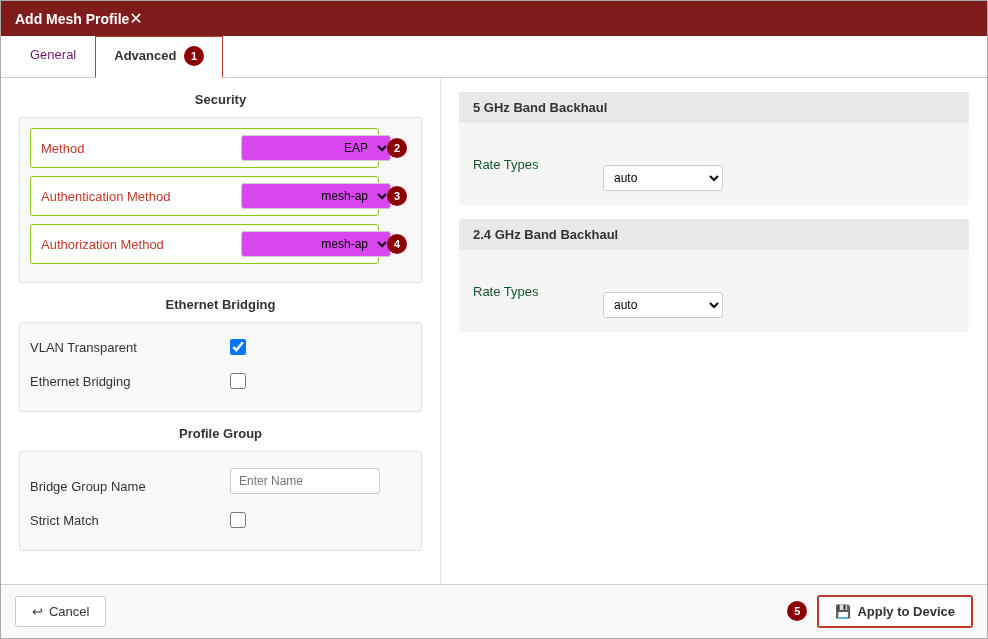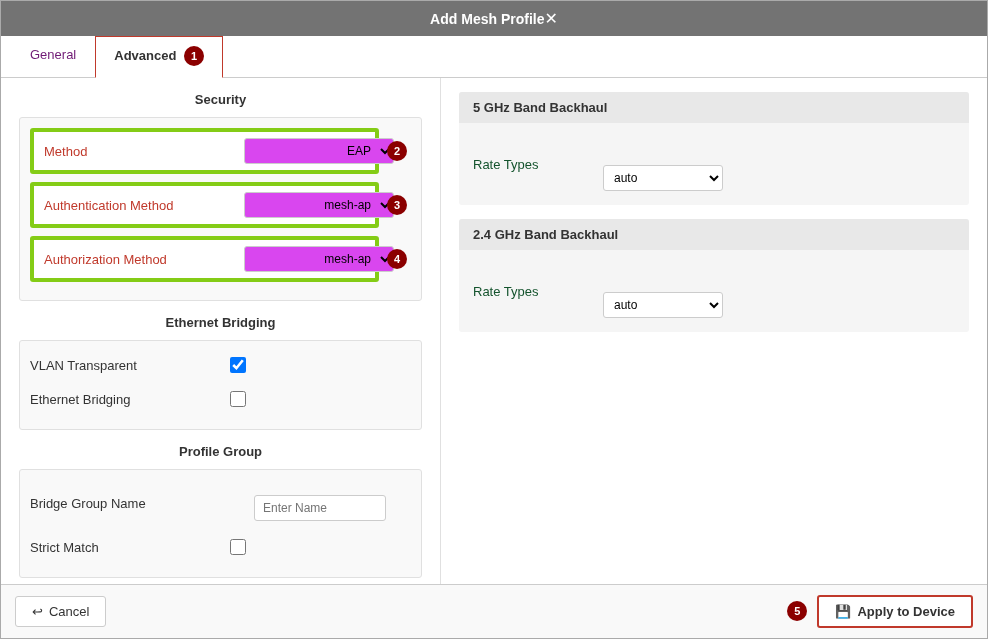--- a/index.html
+++ b/index.html
@@ -9,27 +9,27 @@
       width: 988px;
       height: 639px;
       background: #fff;
       display: flex;
       flex-direction: column;
       border: 1px solid #aaa;
       position: relative;
     }
 
     .modal-header {
-      background: #737373;
+      background: #7f1d1d;
       color: #fff;
       padding: 8px 14px;
       font-size: 14px;
       font-weight: bold;
       display: flex;
-      justify-content: center;
+      justify-content: flex-start;
       align-items: center;
       flex-shrink: 0;
     }
 
     .modal-close {
       cursor: pointer;
       font-size: 16px;
       color: #fff;
       background: none;
       border: none;
@@ -92,21 +92,21 @@
     .right-panel {
       flex: 1;
       padding: 14px 18px;
       overflow-y: auto;
     }
 
     .form-row {
       display: flex;
       align-items: center;
       padding: 6px 0;
-      border: 4px solid #84cc16;
+      border: 1px solid #84cc16;
       border-radius: 3px;
       padding: 6px 10px;
       margin-bottom: 8px;
       background: #fff;
       position: relative;
     }
 
     .form-row-label {
       flex: 0 0 200px;
       color: #c0392b;
@@ -182,40 +182,38 @@
 
     .checkbox-row input[type="checkbox"] {
       width: 16px;
       height: 16px;
       border: 1px solid #5b9bd5;
       cursor: pointer;
     }
 
     .bridge-form-row {
       display: flex;
-      align-items: center;
+      align-items: flex-end;
       padding: 6px 10px;
       margin-bottom: 6px;
-      gap: 24px;
     }
 
     .bridge-form-row label {
       flex: 0 0 200px;
       color: #333;
       font-size: 13px;
     }
 
     .bridge-form-row input[type="text"] {
-      width: 132px;
+      width: 150px;
       padding: 5px 8px;
       border: 1px solid #ccc;
       border-radius: 3px;
       font-size: 12px;
       color: #999;
-      margin-top: 9px;
     }
 
     .backhaul-section {
       background: #f5f5f5;
       border-radius: 3px;
       margin-bottom: 14px;
     }
 
     .backhaul-title {
       background: #e8e8e8;

